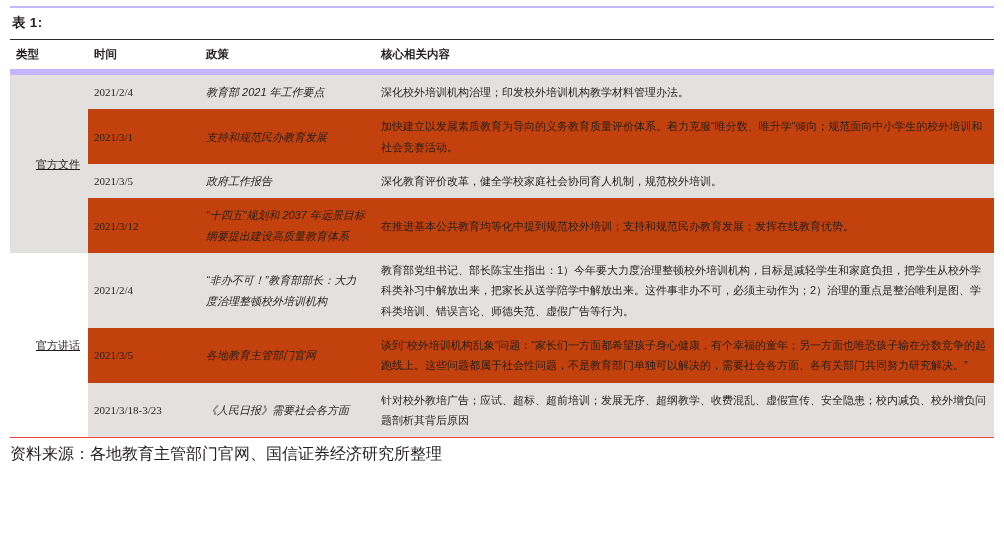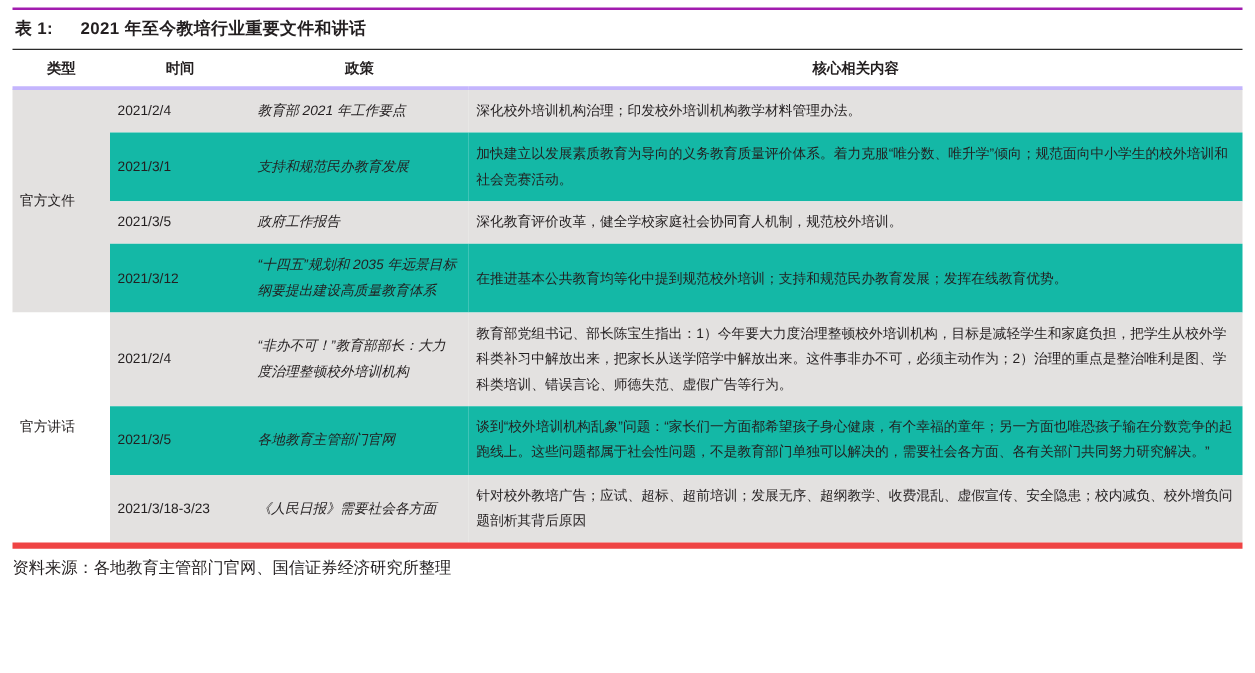--- a/index.html
+++ b/index.html
@@ -18,21 +18,21 @@
     position: relative;
     width: 1004px;
     height: 538px;
     box-sizing: border-box;
     padding: 0 10px;
   }
   
   .title-bar {
     display: flex;
     align-items: center;
-    border-top: 2px solid #a21caf;
+    border-top: 2px solid #c4b5fd;
     border-bottom: 1px solid #2a2a2a;
     padding: 6px 2px 7px 2px;
     margin-top: 6px;
   }
   .title-label {
     font-size: 13.5px;
     font-weight: bold;
     color: #231f20;
     letter-spacing: 0.3px;
   }
@@ -46,88 +46,89 @@
   
   table.doc-table {
     width: 100%;
     border-collapse: collapse;
     table-layout: fixed;
     font-size: 11.5px;
   }
   table.doc-table th {
     font-size: 11.5px;
     font-weight: bold;
-    text-align: center;
+    text-align: left;
     padding: 7px 6px 7px 6px;
-    border-bottom: 3px solid #c4b5fd;
+    border-bottom: 6px solid #c4b5fd;
     color: #231f20;
     vertical-align: middle;
     background: #ffffff;
   }
   table.doc-table td {
     font-size: 11px;
     padding: 7px 8px 7px 6px;
     vertical-align: middle;
     color: #231f20;
     line-height: 1.85;
   }
   td.type-cell {
-    text-align: left;
+    text-align: right;
     font-size: 11.5px;
     vertical-align: middle;
     padding-left: 6px;
+    text-decoration: underline;
   }
   td.date-cell {
     text-align: left;
     padding-left: 6px;
     white-space: nowrap;
+    font-family: Liberation Serif, serif;
   }
   td.policy-cell {
     text-align: left;
     padding-left: 6px;
     line-height: 1.95;
     font-style: italic;
   }
   td.content-cell {
     text-align: left;
     padding-left: 8px;
     padding-right: 10px;
     line-height: 1.95;
     margin-left: 21px;
   }
   tr.shaded td {
     background: #e3e1e0;
   }
   tr.plain td {
-    background: #14b8a6;
+    background: #c2410c;
   }
   
   td.shade-cell { background: #e3e1e0 !important; }
   td.white-cell { background: #ffffff !important; }
 
   .source-bar {
-    border-top: 5px solid #ef4444;
+    border-top: 1px solid #ef4444;
     padding-top: 6px;
     margin-top: 0px;
-    font-size: 13px;
+    font-size: 16px;
     color: #231f20;
   }
   .col-type { width: 78px; }
   .col-date { width: 112px; }
   .col-policy { width: 175px; }
   .col-content { width: auto; }
 </style>
 </head>
 <body>
 
 <div class="page">
 
   <div class="title-bar">
     <span class="title-label">表 1:</span>
-    <span class="title-text">2021 年至今教培行业重要文件和讲话</span>
   </div>
 
   <table class="doc-table">
     <colgroup>
       <col class="col-type">
       <col class="col-date">
       <col class="col-policy">
       <col class="col-content">
     </colgroup>
     <thead>
@@ -151,21 +152,21 @@
         <td class="policy-cell">支持和规范民办教育发展</td>
         <td class="content-cell">加快建立以发展素质教育为导向的义务教育质量评价体系。着力克服“唯分数、唯升学”倾向；规范面向中小学生的校外培训和社会竞赛活动。</td>
       </tr>
       <tr class="shaded">
         <td class="date-cell">2021/3/5</td>
         <td class="policy-cell">政府工作报告</td>
         <td class="content-cell">深化教育评价改革，健全学校家庭社会协同育人机制，规范校外培训。</td>
       </tr>
       <tr class="plain">
         <td class="date-cell">2021/3/12</td>
-        <td class="policy-cell">“十四五”规划和 2035 年远景目标纲要提出建设高质量教育体系</td>
+        <td class="policy-cell">“十四五”规划和 2037 年远景目标纲要提出建设高质量教育体系</td>
         <td class="content-cell">在推进基本公共教育均等化中提到规范校外培训；支持和规范民办教育发展；发挥在线教育优势。</td>
       </tr>
 
       <tr class="shaded">
         <td class="type-cell white-cell" rowspan="3">官方讲话</td>
         <td class="date-cell">2021/2/4</td>
         <td class="policy-cell">“非办不可！”教育部部长：大力度治理整顿校外培训机构</td>
         <td class="content-cell">教育部党组书记、部长陈宝生指出：1）今年要大力度治理整顿校外培训机构，目标是减轻学生和家庭负担，把学生从校外学科类补习中解放出来，把家长从送学陪学中解放出来。这件事非办不可，必须主动作为；2）治理的重点是整治唯利是图、学科类培训、错误言论、师德失范、虚假广告等行为。</td>
       </tr>
       <tr class="plain">

